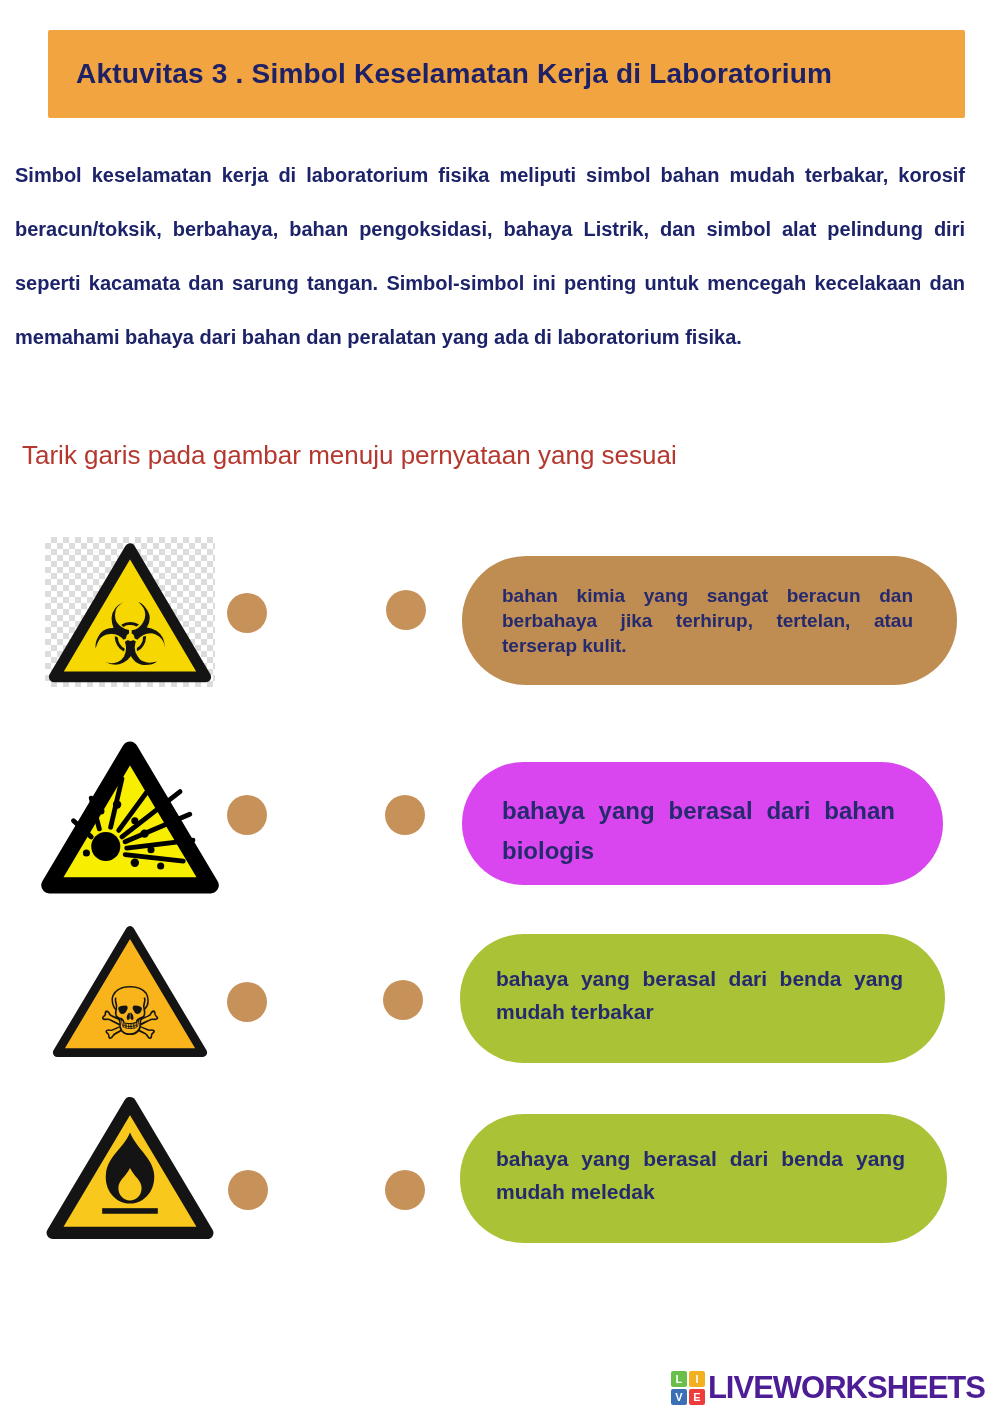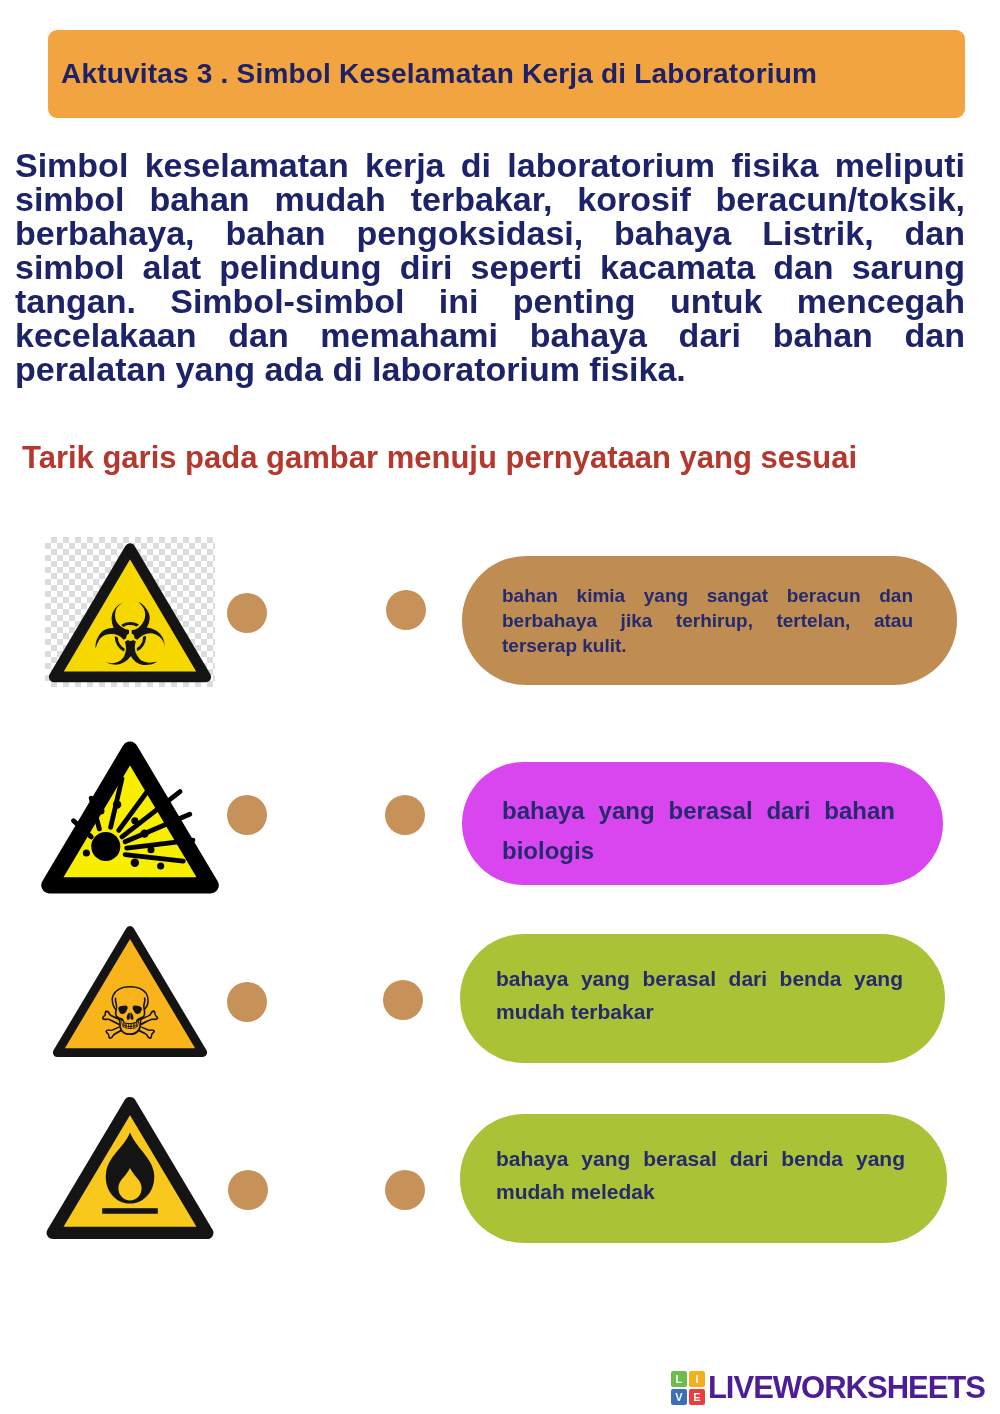--- a/index.html
+++ b/index.html
@@ -6,38 +6,38 @@
   html,body { background:#ffffff; }
   body { font-family:"Liberation Sans", sans-serif; }
   .page {
     position:relative; width:1000px; height:1414px; background:#ffffff;
     overflow:hidden; margin:0 auto;
   }
 
   
   .banner {
     position:absolute; left:48px; top:30px; width:917px; height:88px;
-    background:#f2a440; border-radius:9px;
-    display:flex; align-items:center; padding-left:13px;
+    background:#f2a440; border-radius:2px;
+    display:flex; align-items:center; padding-left:28px;
   }
   .banner h1 {
     font-size:28px; font-weight:bold; color:#1e2166; letter-spacing:0.2px;
   }
 
   
   .intro {
     position:absolute; left:15px; top:148px; width:950px;
-    font-size:34px; font-weight:bold; color:#1d2369;
-    line-height:34px; text-align:justify; text-align-last:left;
+    font-size:20px; font-weight:bold; color:#1d2369;
+    line-height:54px; text-align:justify; text-align-last:left;
   }
 
   
   .instruction {
     position:absolute; left:22px; top:440px;
-    font-size:31px; font-weight:bold; color:#b5382f;
+    font-size:26px; font-weight:normal; color:#b5382f;
   }
 
   
   .symbol-box { position:absolute; }
   .symbol-box svg { display:block; width:100%; height:100%; }
   .checker {
     background-color:#ffffff;
     background-image:
       linear-gradient(45deg,#dcdcdc 25%,transparent 25%,transparent 75%,#dcdcdc 75%),
       linear-gradient(45deg,#dcdcdc 25%,transparent 25%,transparent 75%,#dcdcdc 75%);

